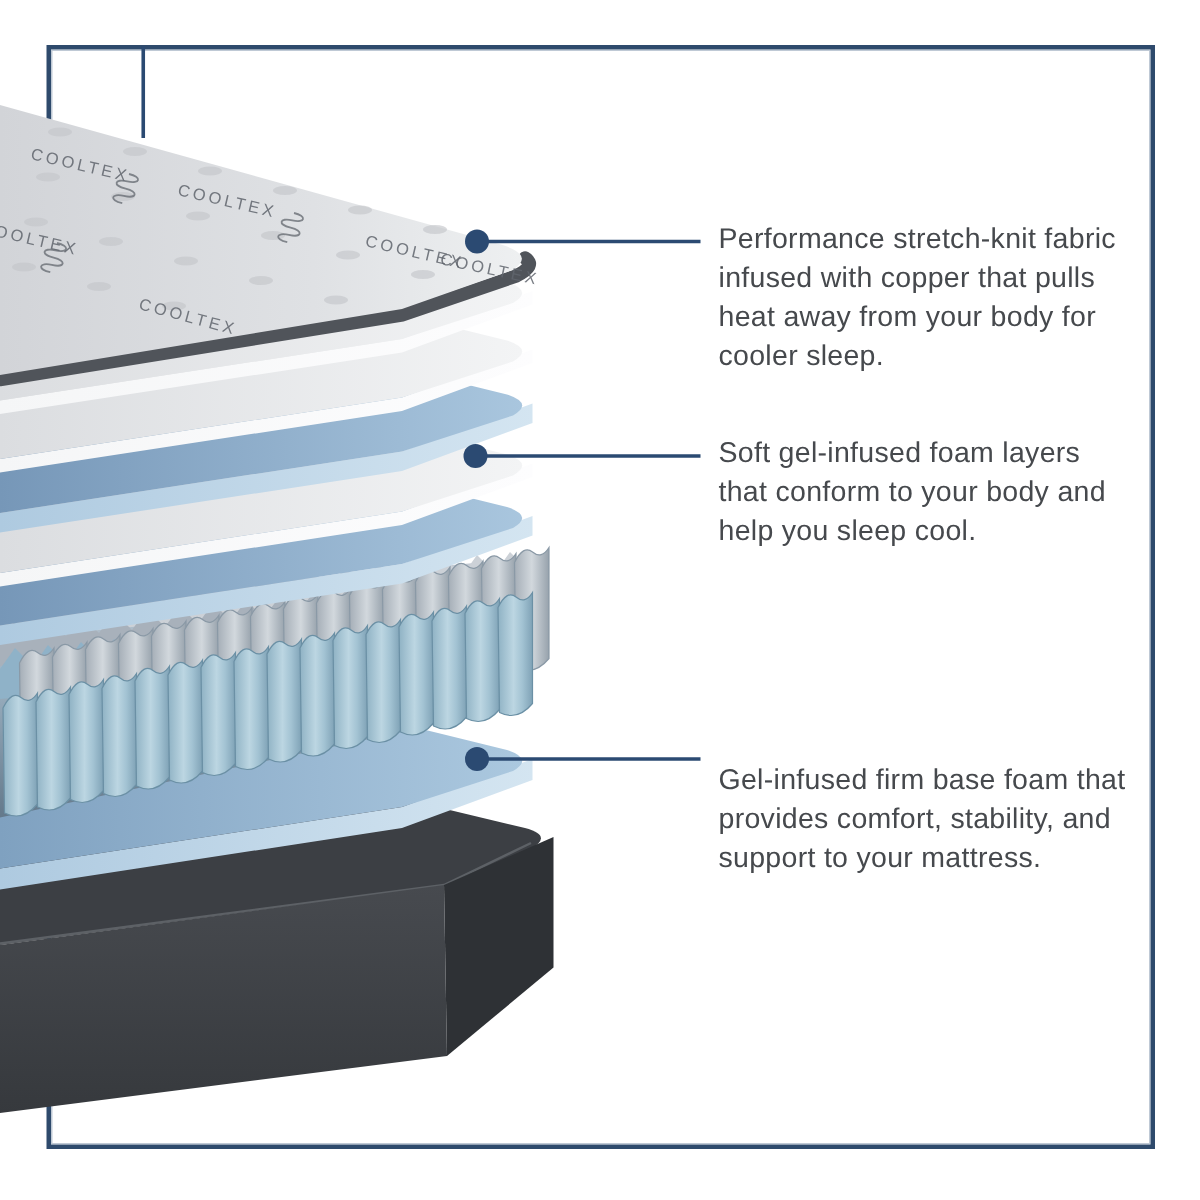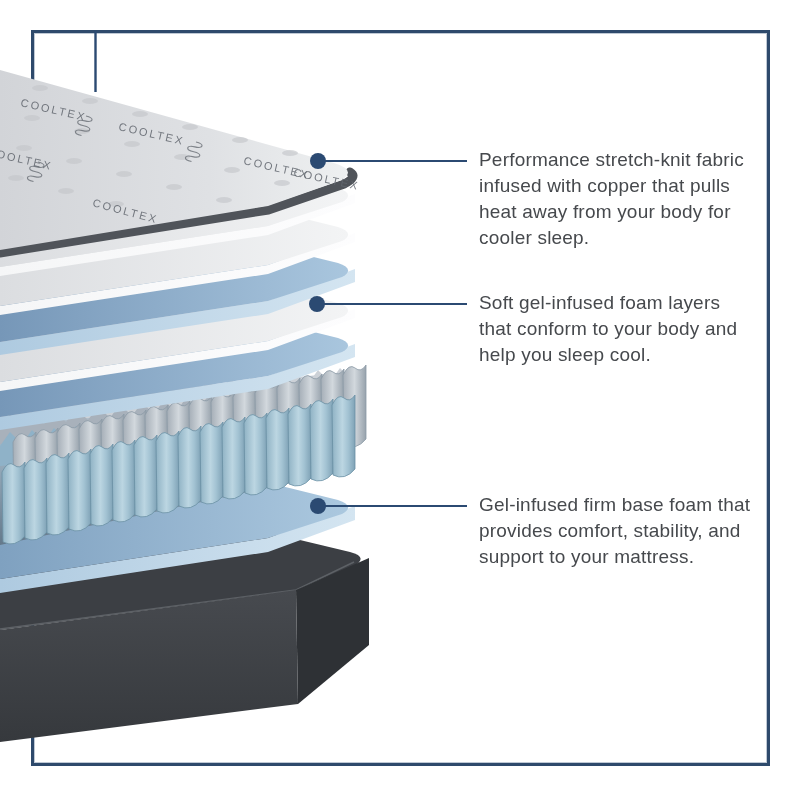--- a/index.html
+++ b/index.html
@@ -3,21 +3,21 @@
 <meta charset="utf-8">
 <style>
   html,body{margin:0;padding:0;background:#fff;}
   .stage{position:relative;width:800px;height:800px;background:#fff;overflow:hidden;
          font-family:"Liberation Sans", sans-serif;}
   .stage svg{position:absolute;left:0;top:0;}
   .callout-text{position:absolute;width:300px;font-size:19px;line-height:26px;
          color:#46494d;letter-spacing:.2px;white-space:pre-line;}
   .ct-1{left:479px;top:147px;}
   .ct-2{left:479px;top:290px;}
-  .ct-3{left:479px;top:492px;}
+  .ct-3{left:479px;top:508px;}
   .cooltex{font-size:11px;letter-spacing:2.2px;fill:#61666e;opacity:.85;
          font-family:"Liberation Sans", sans-serif;}
 </style>
 </head>
 <body>
 
 <div class="stage">
 
 <svg width="800" height="800" viewBox="0 0 800 800">
   <defs>

